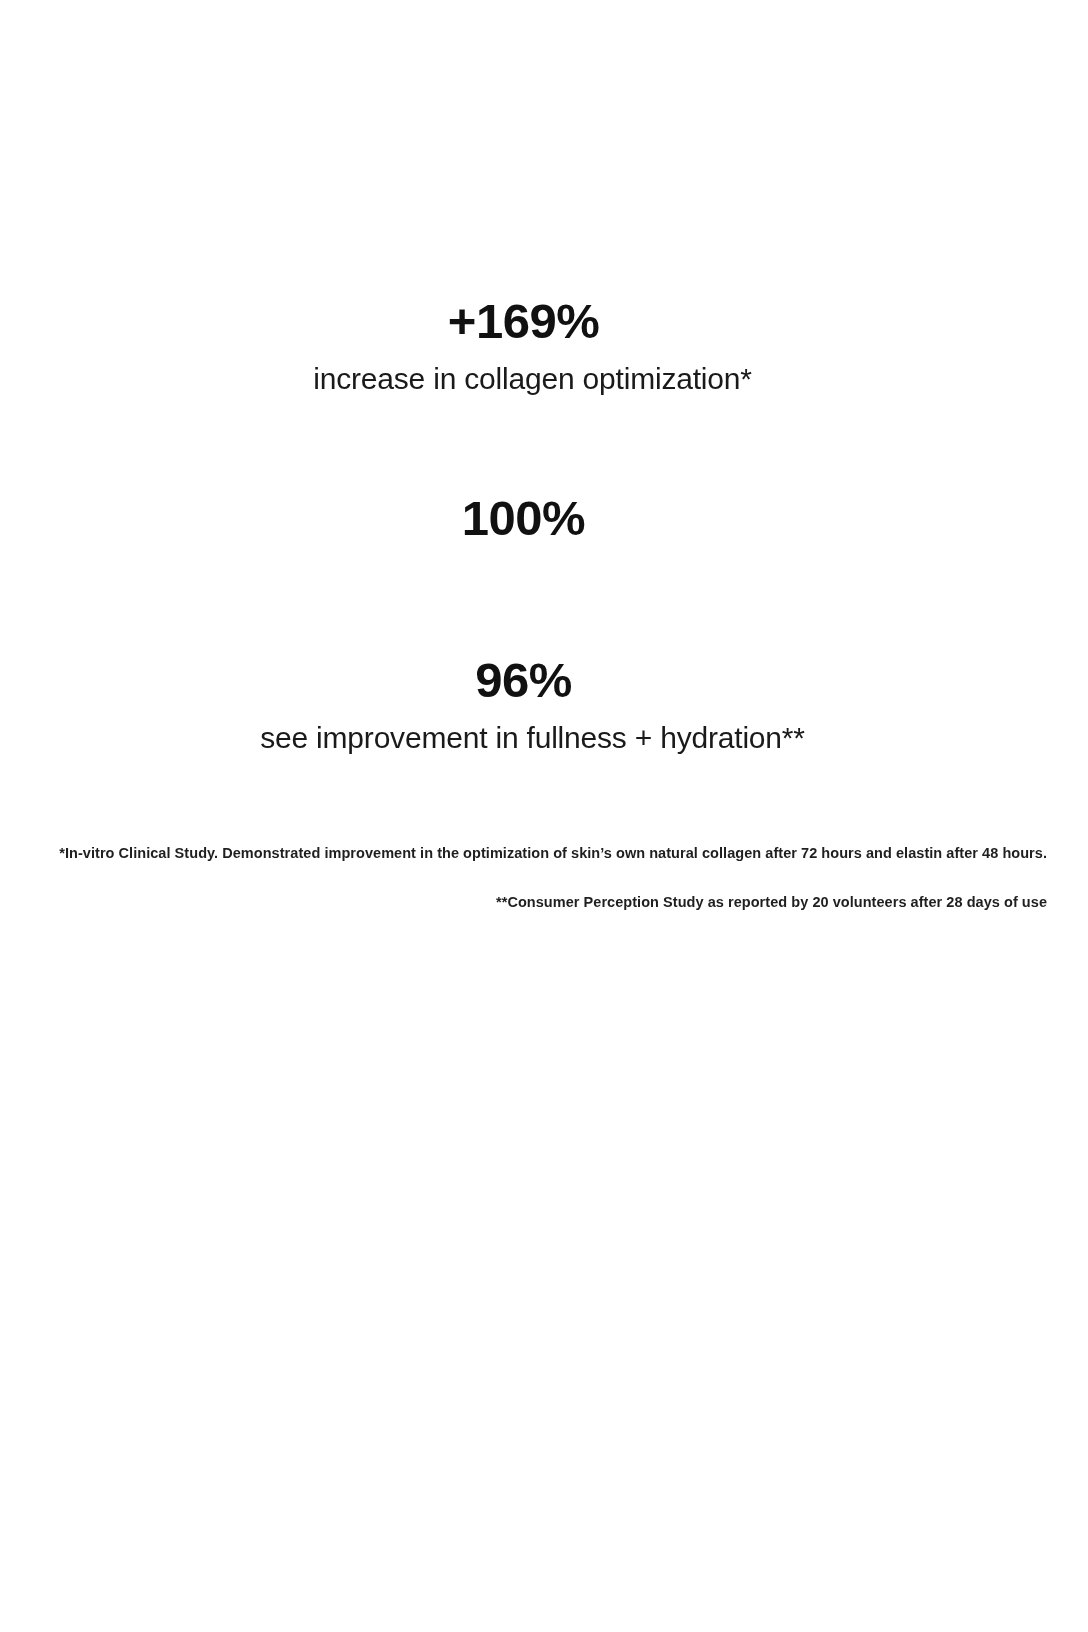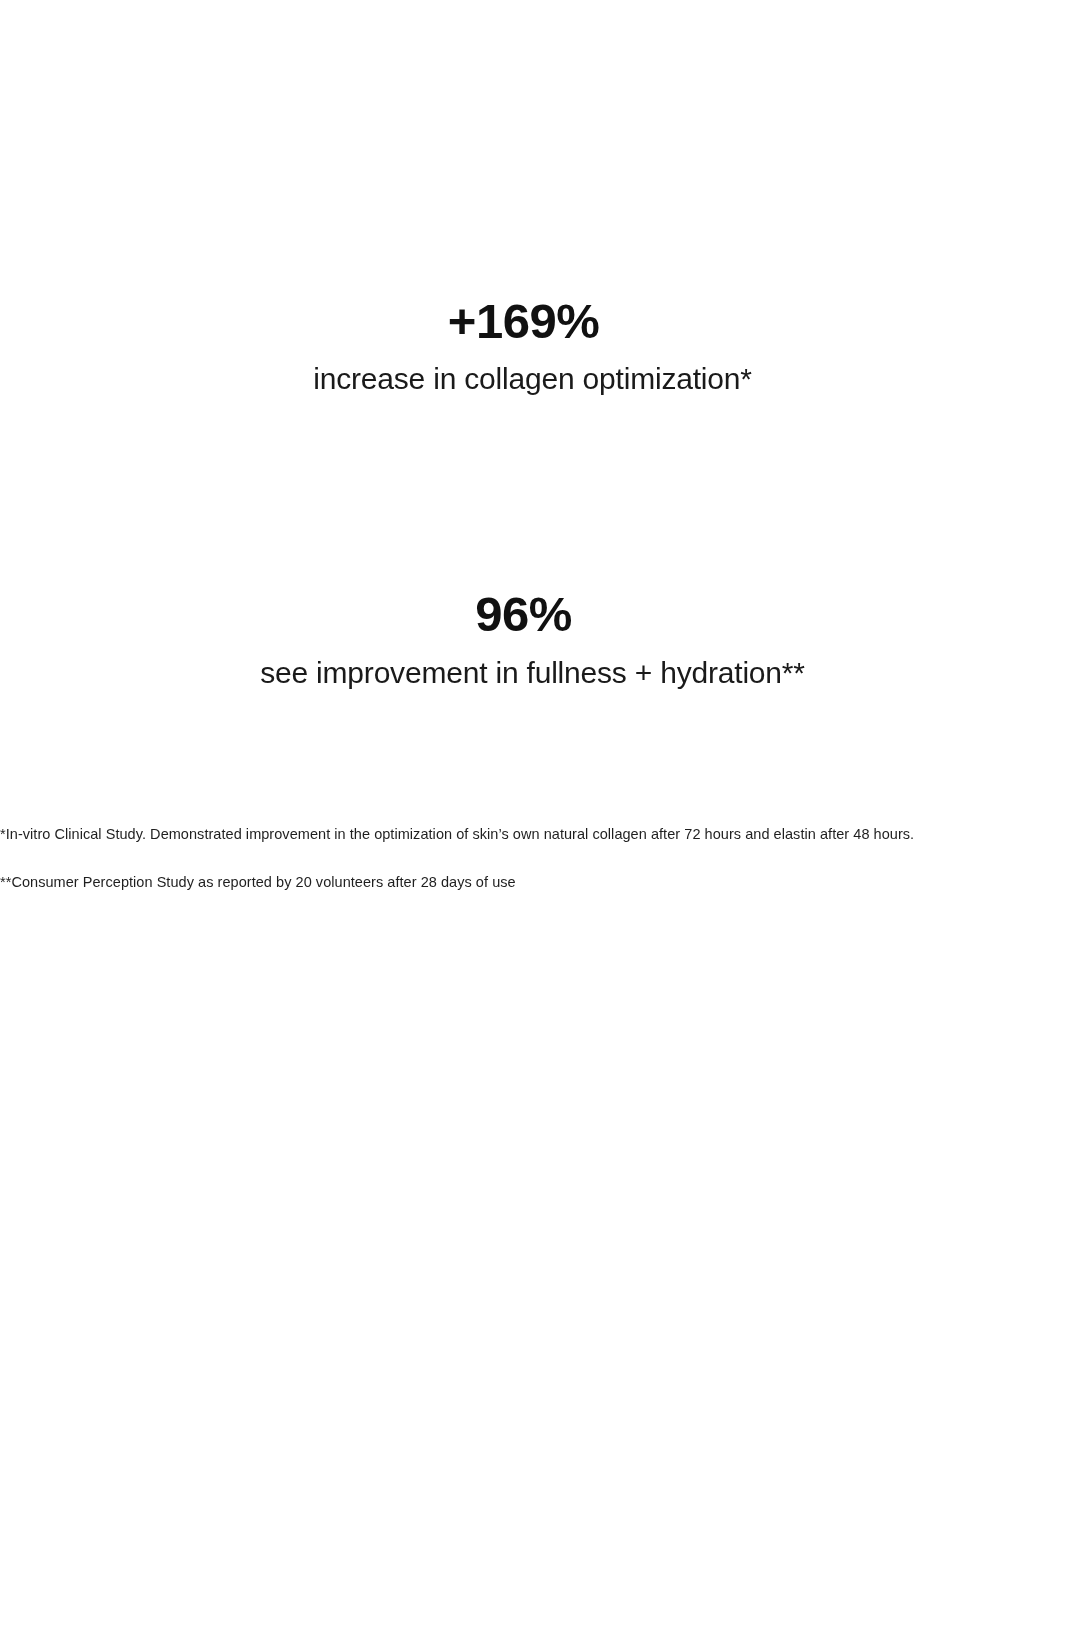--- a/index.html
+++ b/index.html
@@ -48,23 +48,24 @@
   .stat-label {
     font-size: 30px;
     font-weight: 400;
     line-height: 1.2;
     color: #1a1a1a;
     margin: 0;
     letter-spacing: -0.2px;
     padding-left: 18px;
   }
   .footnotes {
-    margin-top: 118px;
+    margin-top: 72px;
     width: 100%;
-    text-align: left;
+    text-align: right;
+    font-weight: bold;
   }
   .footnote {
     font-size: 14.5px;
     line-height: 1.4;
     color: #1f1f1f;
     margin: 0;
     letter-spacing: 0.05px;
   }
   .footnote.second {
     margin-top: 28px;
@@ -77,20 +78,21 @@
 
   <div class="stats">
 
     <div class="stat">
       <div class="stat-value">+169%</div>
       <div class="stat-label">increase in collagen optimization*</div>
     </div>
 
 
     <div class="stat">
+      <div class="stat-value">100%</div>
     </div>
 
     <div class="stat">
       <div class="stat-value">96%</div>
       <div class="stat-label">see improvement in fullness + hydration**</div>
     </div>
 
   </div>
 
   <div class="footnotes">

